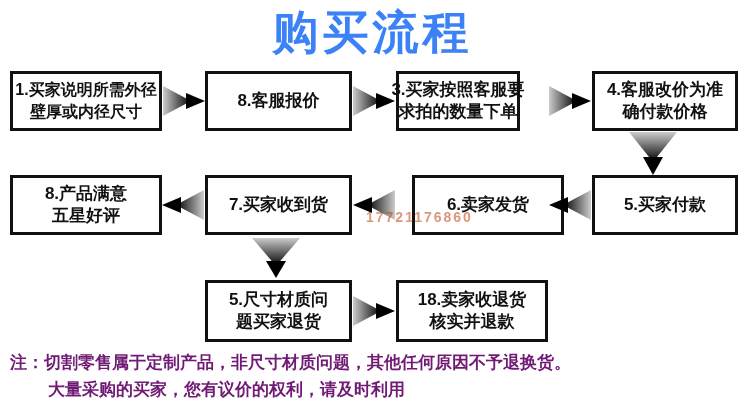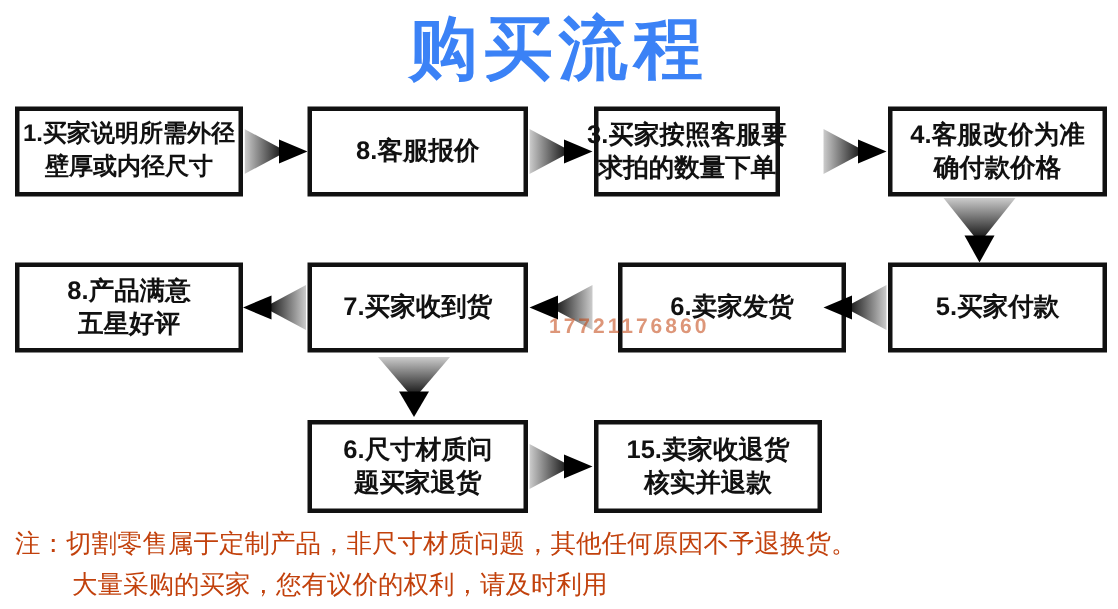--- a/index.html
+++ b/index.html
@@ -51,22 +51,22 @@
   .aR4{left:352px; top:295px;}
   .watermark{
     position:absolute;left:366px;top:209px;
     font-size:14px;font-weight:bold;
     color:#c2410c;opacity:0.55;
     letter-spacing:2px;
     z-index:5;
   }
   .note{
     position:absolute;left:10px;top:349px;
-    font-size:17px;font-weight:normal;line-height:27px;
-    color:#c2410c;
+    font-size:17px;font-weight:bold;line-height:27px;
+    color:#701a75;
   }
   .note .line2{padding-left:38px;}
   .defs-hidden{position:absolute;width:0;height:0;}
 </style>
 </head>
 <body>
 
 <div class="canvas">
 
   <svg class="defs-hidden" aria-hidden="true">
@@ -112,25 +112,25 @@
   </div>
   <div class="fbox b7">
     <span>7.买家收到货</span>
   </div>
   <div class="fbox b8">
     <span>8.产品满意</span>
     <span>五星好评</span>
   </div>
 
   <div class="fbox b9">
-    <span>6.尺寸材质问</span>
+    <span>5.尺寸材质问</span>
     <span>题买家退货</span>
   </div>
   <div class="fbox b10">
-    <span>15.卖家收退货</span>
+    <span>18.卖家收退货</span>
     <span>核实并退款</span>
   </div>
 
   <svg class="arrow aR1" width="42" height="32" viewBox="0 0 42 32">
     <polygon points="0,1 0,31 28,16" fill="url(#gR)"></polygon>
       <polygon points="23,8 42,16 23,24" fill="#000"></polygon>
   </svg>
   <svg class="arrow aR2" width="44" height="32" viewBox="0 0 42 32">
     <polygon points="0,1 0,31 28,16" fill="url(#gR)"></polygon>
       <polygon points="23,8 42,16 23,24" fill="#000"></polygon>

